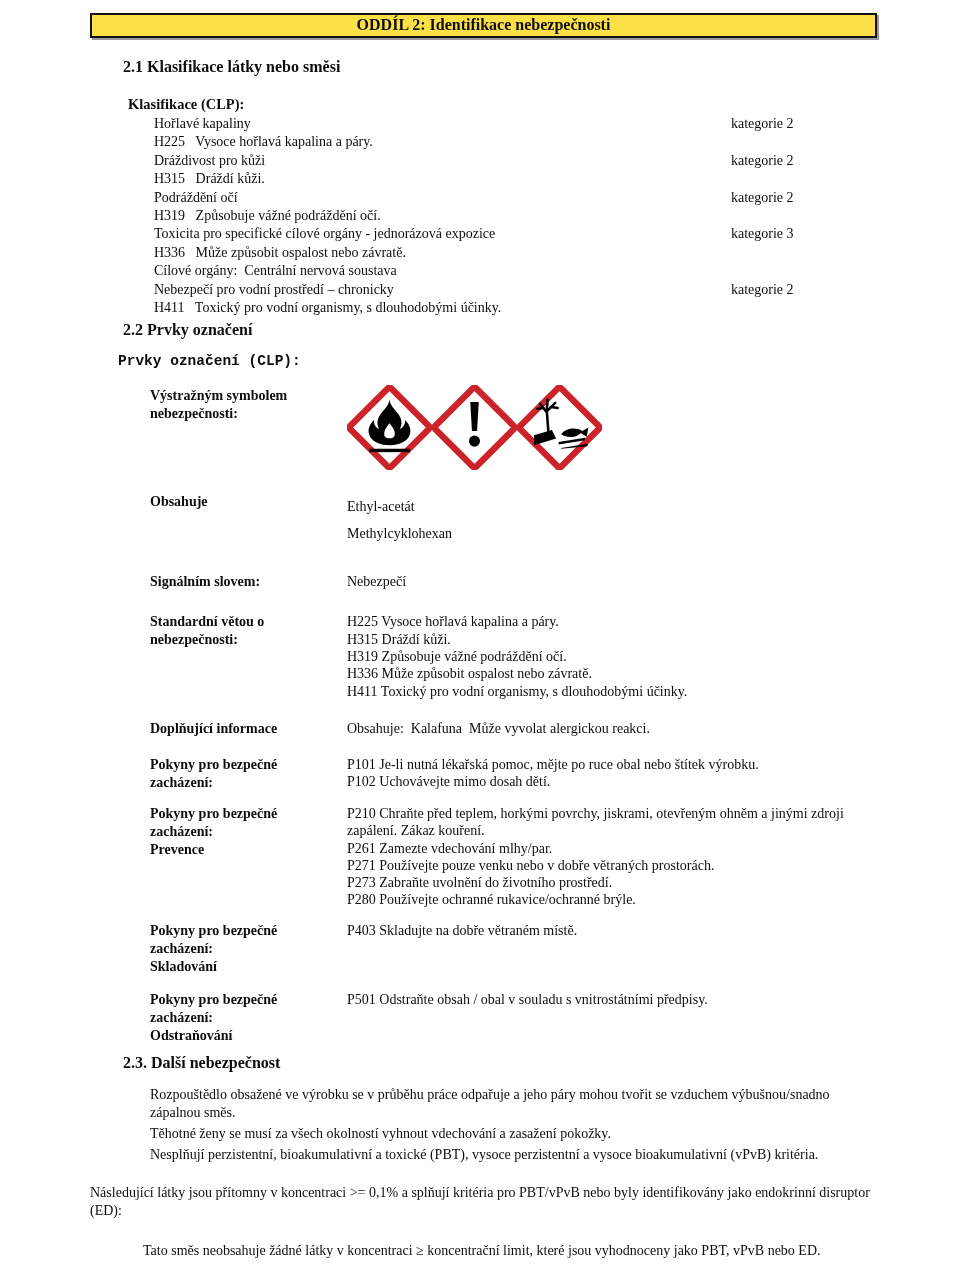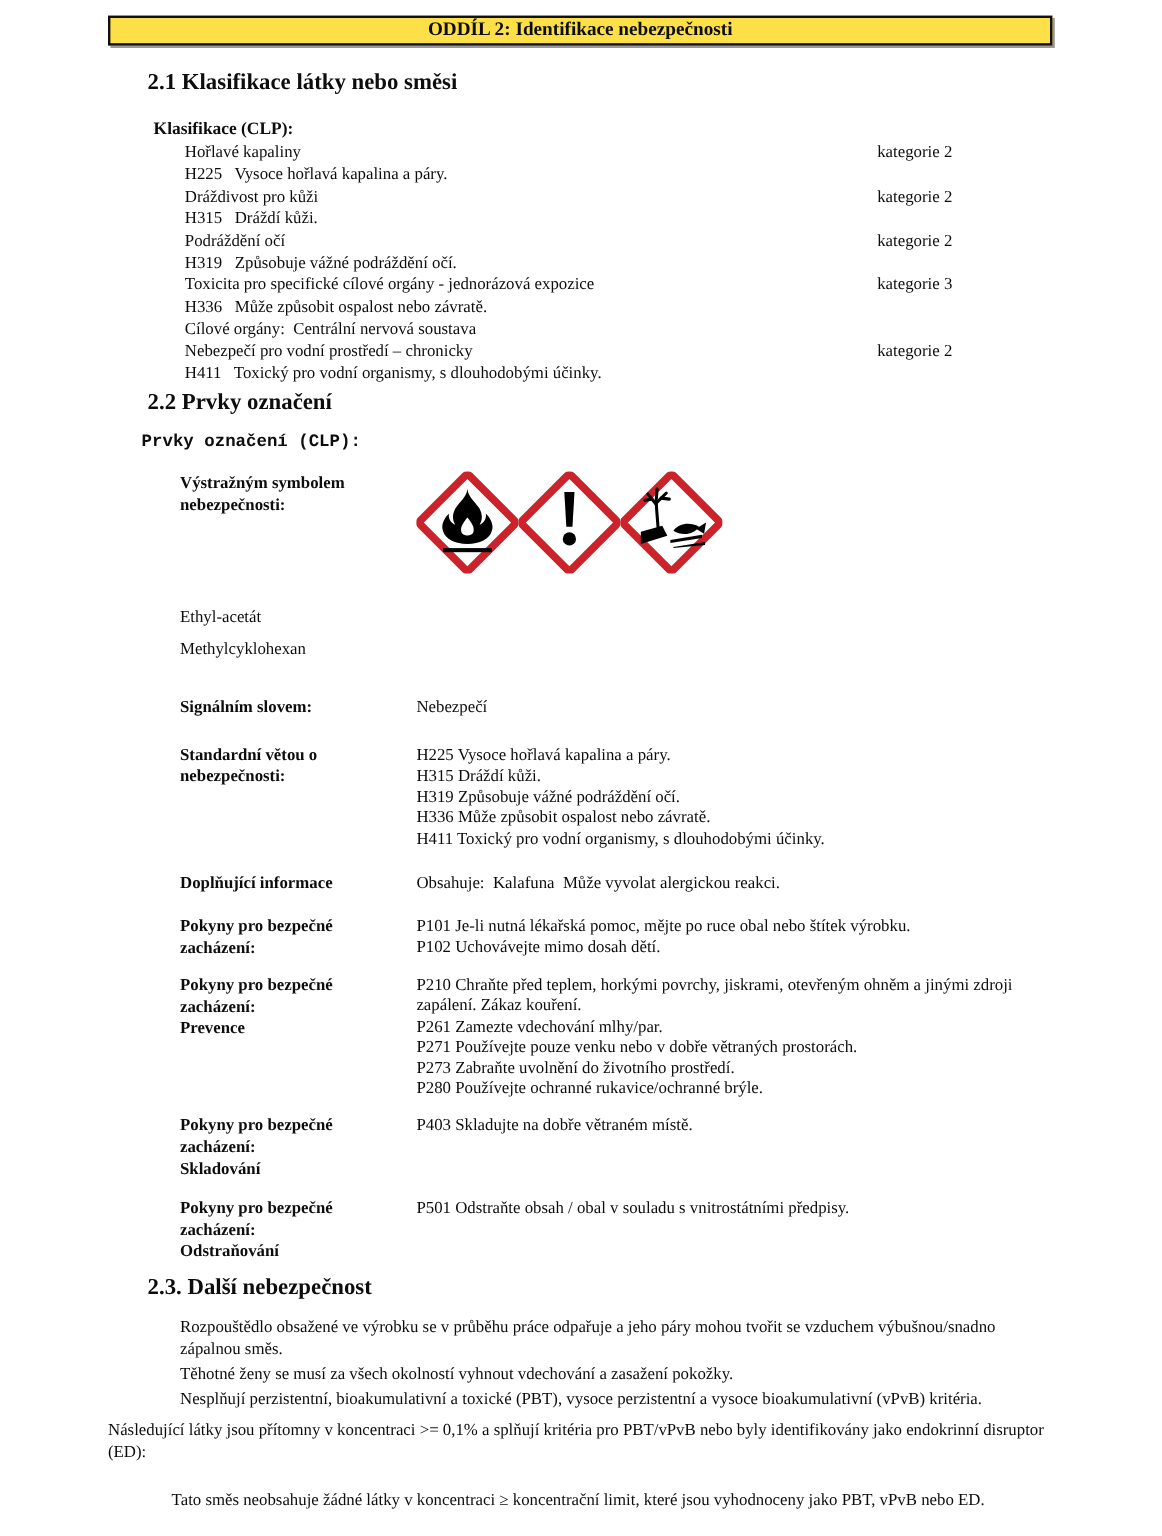--- a/index.html
+++ b/index.html
@@ -11,21 +11,21 @@
   }
   .page { padding:13px 91px 0 90px; }
 
   .section-bar {
     border:2px solid #101010; background:#fde047;
     text-align:center; font-weight:bold; font-size:16px;
     padding:1px 0 2px 0;
     box-shadow:2px 2px 0 #9a9a9a;
   }
 
-  .hnum { font-weight:bold; font-size:19px; margin-left:33px; }
+  .hnum { font-weight:bold; font-size:16px; margin-left:33px; }
   .h21 { margin-top:20px; }
   .h3  { font-weight:bold; font-size:14.5px; margin-left:38px; margin-top:20px; }
 
   .cls { margin-top:2px; }
   .clsrow { display:flex; padding-left:64px; line-height:18.4px; }
   .clsrow .lbl { flex:0 0 560px; white-space:pre-wrap; }
   .clsrow .cat { flex:1;margin-left:17px; }
 
   .h22  { margin-top:4px; }
   .hclp { font-weight:bold; font-size:14.5px; margin-left:28px; margin-top:14px;font-family:Liberation Mono, monospace; }
@@ -46,21 +46,21 @@
   .b-supp     { margin-bottom:18px; }
   .b-prec1    { margin-bottom:13px; }
   .b-prec2    { margin-bottom:13px; }
   .b-prec3    { margin-bottom:15px; }
   .b-prec4    { margin-bottom:9px; }
   .lv .label .sub { font-weight:bold; }
 
   .h23 { margin-top:0; }
   .p23 { margin:14px 0 0 60px; width:712px; line-height:18px; }
   .p23 p { margin-bottom:3px; }
-  .pbt-intro { margin-top:8px; max-width:784px; line-height:18.5px; }
+  .pbt-intro { margin-top:20px; max-width:784px; line-height:18.5px; }
   .pbt-statement { margin:22px 0 0 53px; }
 </style>
 </head>
 <body>
 
 <div class="page">
 
   <div class="section-bar">
     <span>ODDÍL 2: Identifikace nebezpečnosti</span>
   </div>
@@ -150,20 +150,21 @@
           <path d="M35 30 L36 17"></path>
           <path d="M35 31 L45 21"></path>
           <path d="M31 27 L24 28"></path>
           <path d="M40 26 L48 27"></path>
         </g>
       </svg>
     </div>
   </div>
 
   <div class="lv b-contains">
+    <div class="label">Obsahuje</div>
     <div class="value">
       <div>Ethyl-acetát</div>
       <div>Methylcyklohexan</div>
     </div>
   </div>
 
   <div class="lv b-signal">
     <div class="label">Signálním slovem:</div>
     <div class="value">
       <div>Nebezpečí</div>

